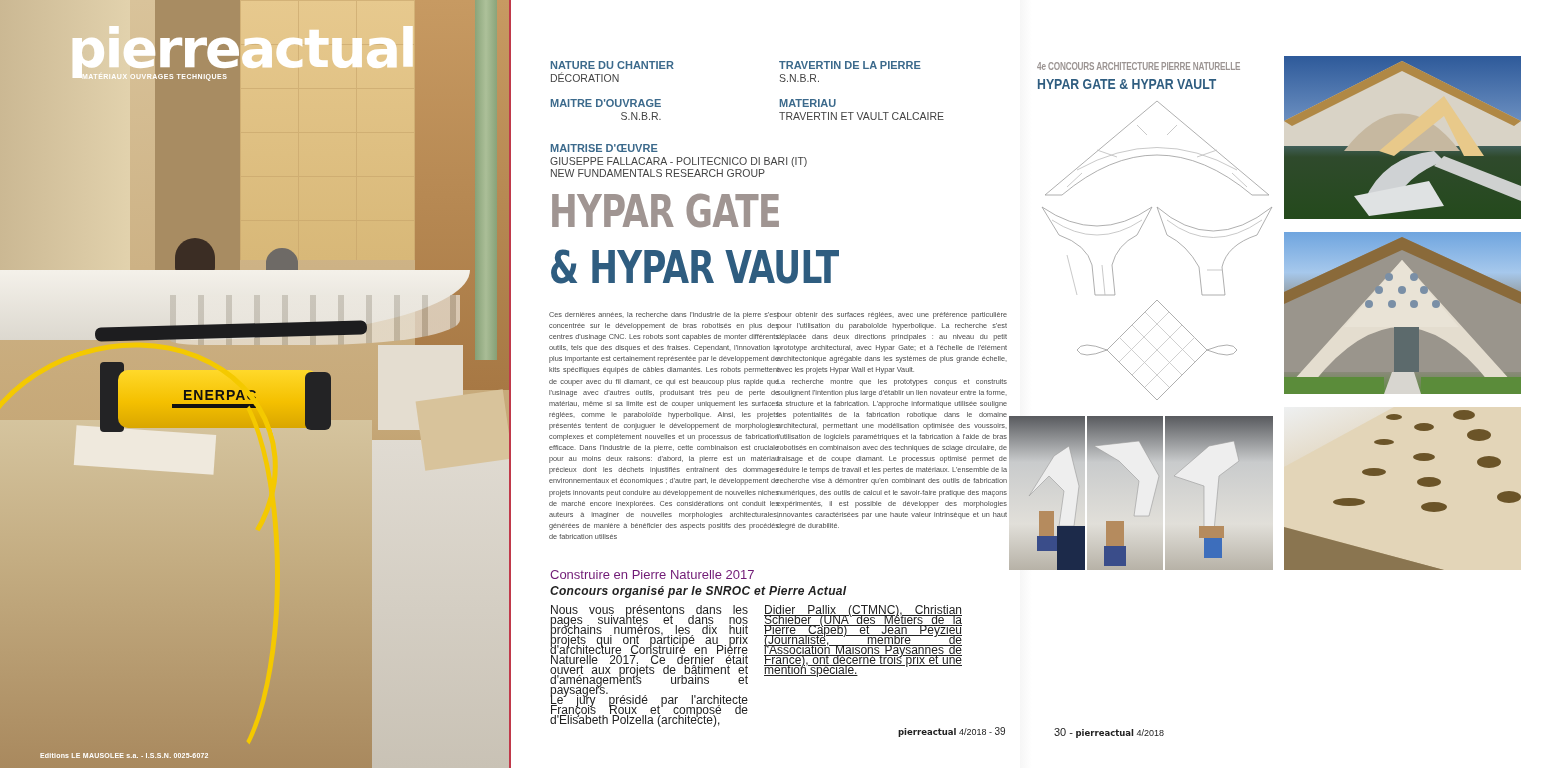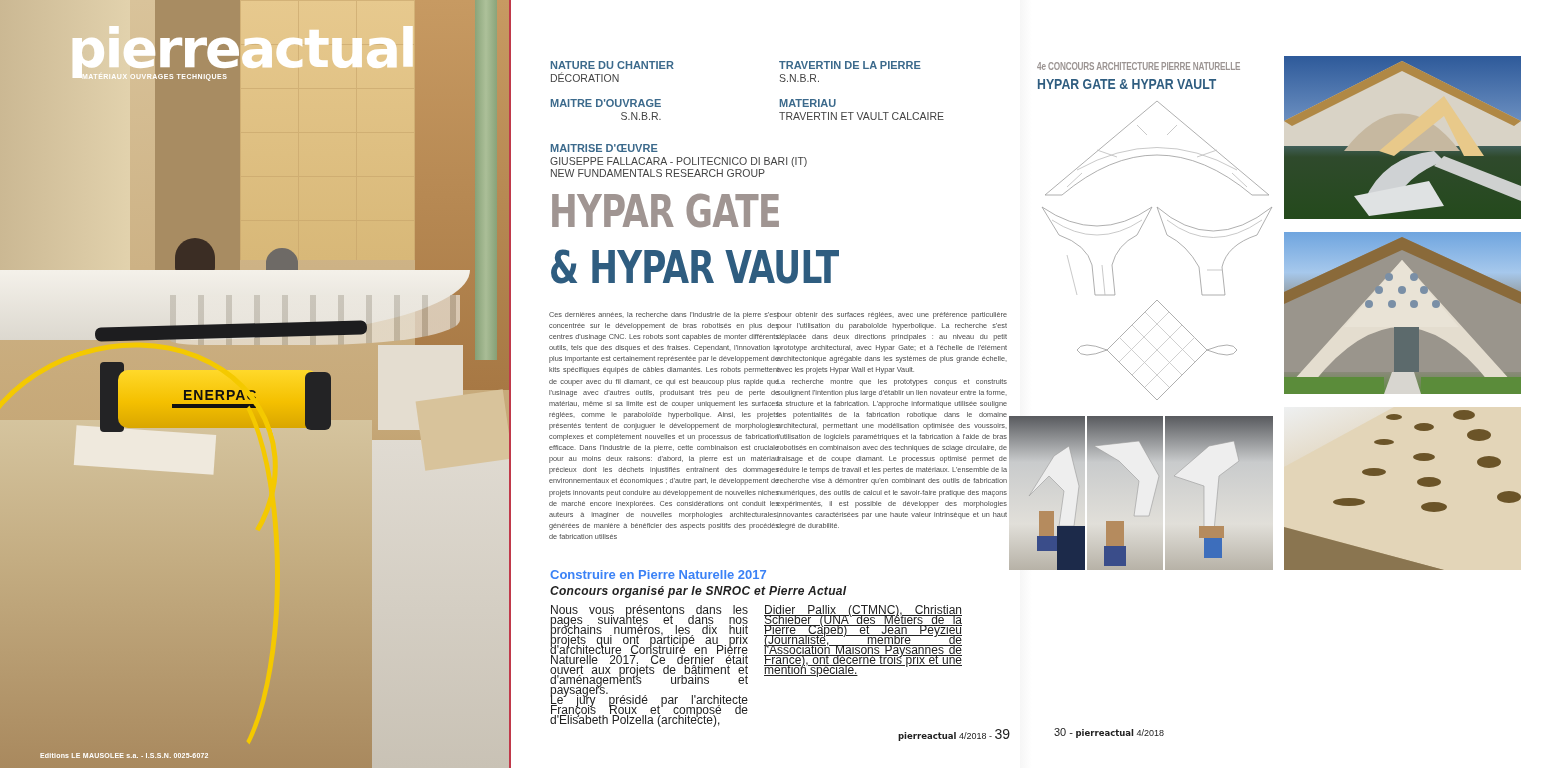--- a/index.html
+++ b/index.html
@@ -51,21 +51,21 @@
   .gutter { position:absolute; left:1020px; top:0; width:12px; height:768px; background:linear-gradient(90deg,#f6f6f6,#fff); }
   .spec { position:absolute; }
   .spec-label { color:#3c6a8c; font-weight:bold; font-size:11px; line-height:13px; }
   .spec-value { color:#444; font-size:10.5px; line-height:12px; }
   .title1 { position:absolute; left:549px; top:188px; color:#a09592; font-family:"DejaVu Sans", sans-serif; font-weight:bold; font-size:44px;
     line-height:48px; transform:scaleX(.78); transform-origin:left; letter-spacing:-1px; }
   .title2 { position:absolute; left:549px; top:244px; color:#2f5d80; font-family:"DejaVu Sans", sans-serif; font-weight:bold; font-size:44px;
     line-height:48px; transform:scaleX(.78); transform-origin:left; letter-spacing:-1px; }
   .body-col { position:absolute; top:309px; width:230px; color:#4a4a4a; font-size:7.3px; line-height:11.1px; text-align:justify; }
   .body-col p { margin:0; }
-  .contest-head { position:absolute; left:550px; top:567px; color:#3b82f6; font-weight:bold; font-size:13px; }
+  .contest-head { position:absolute; left:550px; top:567px; color:#701a75; font-weight:normal; font-size:13px; }
   .contest-sub { position:absolute; left:550px; top:584px; color:#222; font-weight:bold; font-style:italic; font-size:12px; letter-spacing:.3px; }
   .contest-col { position:absolute; top:605px; width:198px; color:#222; font-size:12px; line-height:10px; text-align:justify; }
   .contest-col p { margin:0; }
   .folio-l { position:absolute; left:898px; top:726px; font-size:9px; color:#222; }
   .folio-r { position:absolute; left:1054px; top:726px; font-size:9px; color:#222; }
   .folio b { font-family:"DejaVu Sans", sans-serif; font-weight:bold; font-size:8.5px; }
 
   
   .p40-kicker { position:absolute; left:1037px; top:61px; color:#9c9593; font-weight:bold; font-size:10px; transform:scaleX(.82); transform-origin:left; letter-spacing:-.2px; }
   .p40-title { position:absolute; left:1037px; top:75px; color:#2f5d80; font-weight:bold; font-size:15px; transform:scaleX(.82); transform-origin:left; }
@@ -153,21 +153,21 @@
   <p>Nous vous présentons dans les pages suivantes et dans nos prochains numéros, les dix huit projets qui ont participé au prix d'architecture Construire en Pierre Naturelle 2017. Ce dernier était ouvert aux projets de bâtiment et d'aménagements urbains et paysagers.</p>
   <p>Le jury présidé par l'architecte François Roux et composé de d'Elisabeth Polzella (architecte),</p>
 </div>
 <div class="contest-col" style="left:764px;text-decoration:underline;">
   <p>Didier Pallix (CTMNC), Christian Schieber (UNA des Métiers de la Pierre Capeb) et Jean Peyzieu (Journaliste, membre de l'Association Maisons Paysannes de France), ont décerné trois prix et une mention spéciale.</p>
 </div>
 
 <div class="folio folio-l">
   <b>pierreactual</b>
   <span>4/2018 -</span>
-  <span style="font-size:14px;">39</span>
+  <span style="font-size:10px;">39</span>
 </div>
 
 <div class="p40-kicker">4e CONCOURS ARCHITECTURE PIERRE NATURELLE</div>
 <div class="p40-title">HYPAR GATE &amp; HYPAR VAULT</div>
 
 <svg class="drawings" viewBox="0 0 240 305" fill="none" stroke="#9a9a9a" stroke-width=".8">
   <g>
     <path d="M8 100 L120 6 L232 100 L215 100 Q120 20 25 100 Z"></path>
     <path d="M40 75 Q120 30 200 75" stroke="#bbb"></path>
     <path d="M60 55 L80 62 M100 30 L110 40 M140 30 L130 40 M180 55 L160 62 M30 92 L45 78 M210 92 L195 78" stroke="#bbb"></path>

